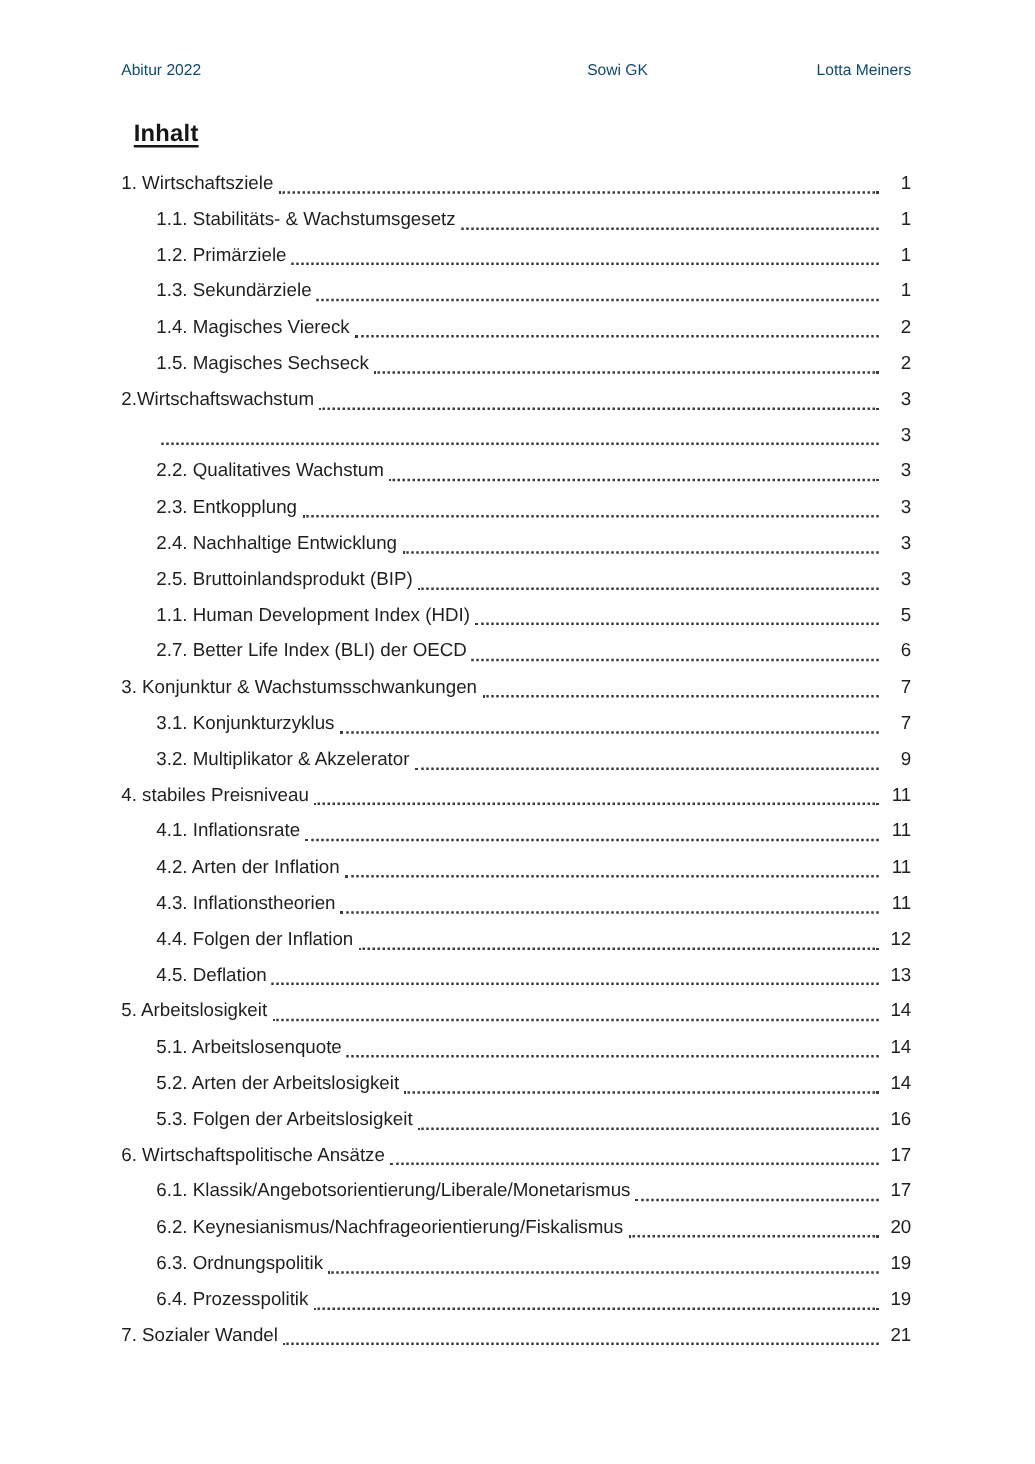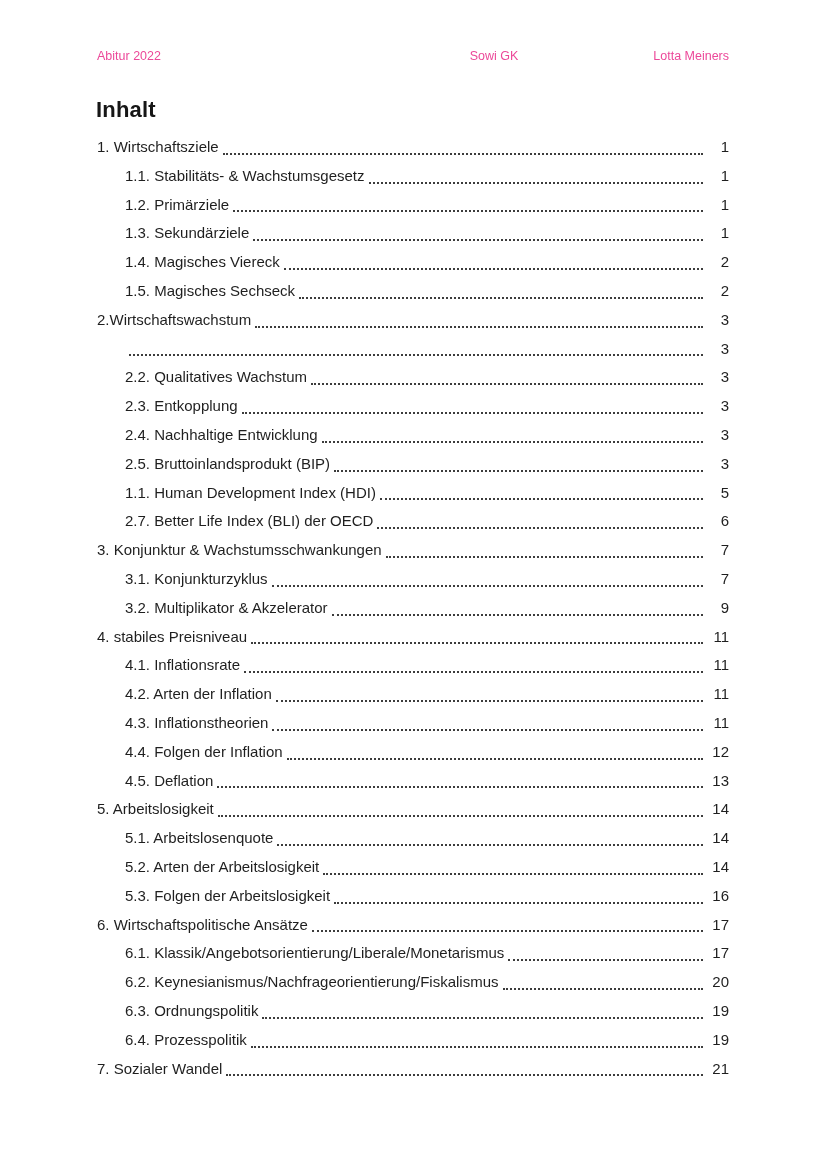--- a/index.html
+++ b/index.html
@@ -14,31 +14,32 @@
   .page {
     position: absolute; inset: 0;
     background: #ffffff;
   }
   .doc-header {
     position: absolute;
     top: 49px; left: 97px; right: 99px;
     display: flex;
     font-size: 12.5px;
     line-height: 14px;
-    color: #ec4899;
+    color: #0c4a6e;
   }
   .doc-header .h-left   { flex: 1; text-align: left; }
   .doc-header .h-center { flex: 1; text-align: right; }
   .doc-header .h-right  { flex: 1; text-align: right; }
   .doc-title {
     position: absolute;
-    top: 97px; left: 96px;
-    font-size: 22px;
+    top: 97px; left: 107px;
+    font-size: 19px;
     font-weight: 700;
     color: #161616;
+    text-decoration: underline;
     text-decoration-thickness: 1.8px;
     text-underline-offset: 3px;
     letter-spacing: 0.2px;
   }
   .toc {
     position: absolute;
     top: 133px; left: 97px; right: 99px;
   }
   .toc-row {
     display: flex;

